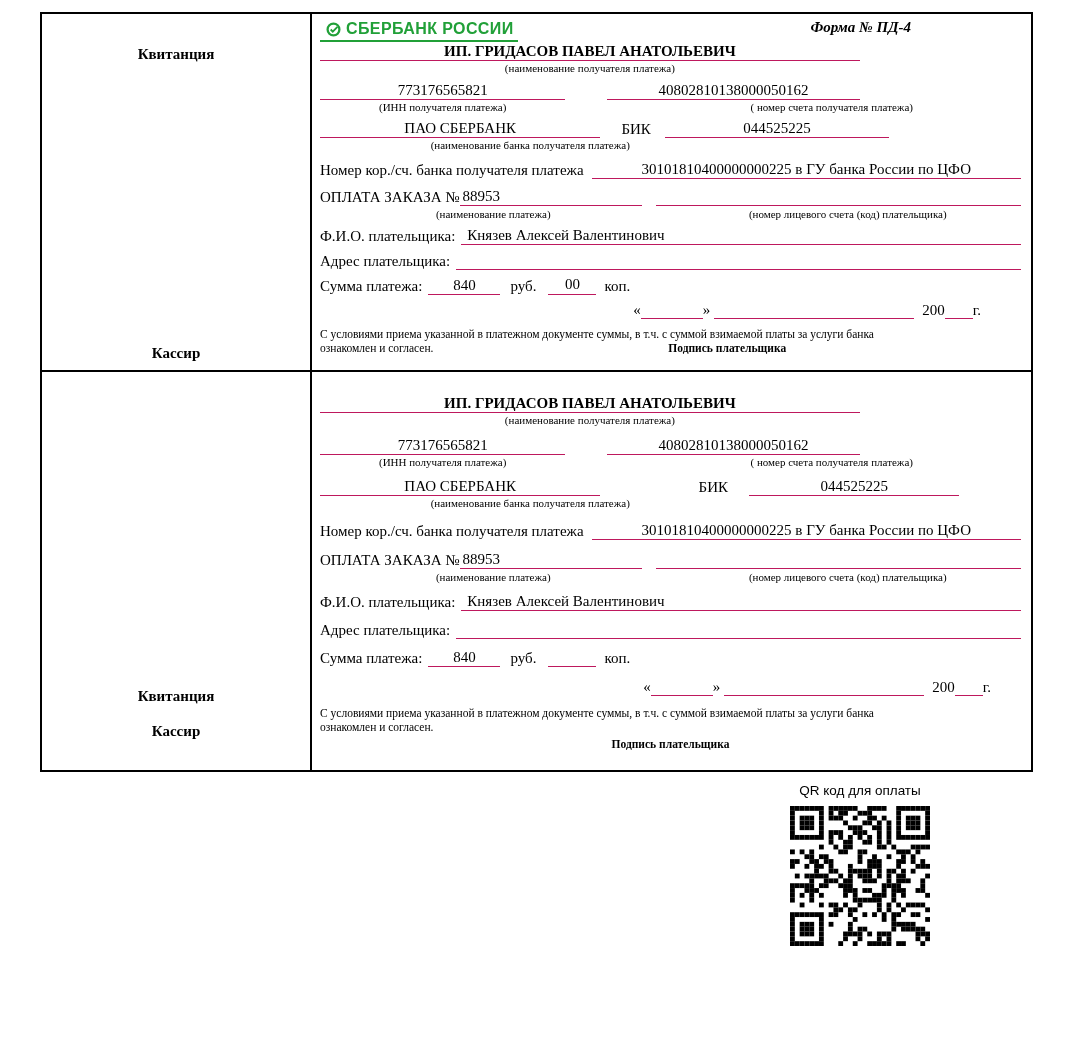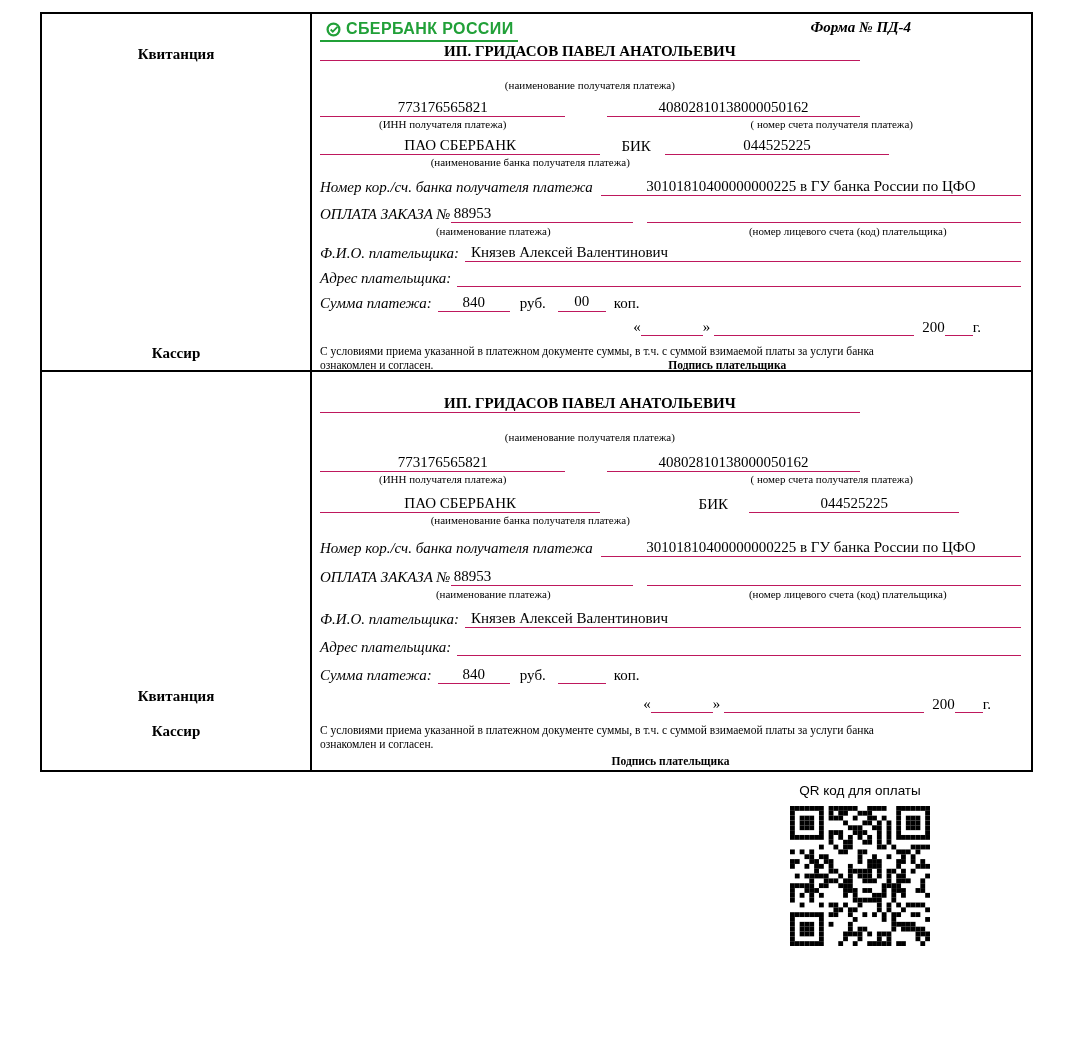--- a/index.html
+++ b/index.html
@@ -15,30 +15,30 @@
   .sec-notice { height: 358px; border-bottom: 2px solid #000; }
   .sec-receipt { height: 398px; }
   .cl { width: 270px; border-right: 2px solid #000; display: flex; flex-direction: column; align-items: center; font-weight: bold; }
   .cl-notice { justify-content: space-between; padding: 32px 0 8px; }
   .cl-receipt { justify-content: flex-end; padding-bottom: 30px; gap: 18px; }
   .cr { flex: 1; padding: 5px 10px 3px 8px; display: flex; flex-direction: column; min-width: 0; overflow: hidden; }
 
   .u { border-bottom: 1px solid #be185d; }
   .center { text-align: center; }
   .lbl { font-size: 11px; line-height: 1.15; }
-  .nowrap { white-space: nowrap; font-style: italic; }
+  .nowrap { white-space: nowrap; }
 
   .head { display: flex; justify-content: space-between; align-items: flex-start; height: 22px; }
   .logo { display: flex; align-items: center; gap: 5px; padding: 1px 4px 2px 6px; border-bottom: 2px solid #21a038; }
   .logo-icon svg { display: block; }
   .logo-text { color: #21a038; font-family: "Liberation Sans", sans-serif; font-weight: bold; font-size: 16px; letter-spacing: .4px; }
   .form-no { font-style: italic; font-weight: bold; margin-right: 110px; }
 
   .payee { width: 77%; text-align: center; font-weight: bold; margin-top: 2px; }
-  .payee-lbl { text-align: center; width: 77%; margin-top: 18px; }
+  .payee-lbl { text-align: center; width: 77%; margin-top: 1px; }
 
   .numrow { display: flex; margin-top: 7px; }
   .innu { width: 35%; }
   .accu { width: 36%; margin-left: 6%; text-align: center; }
   .lblrow1 { display: flex; margin-top: 1px; }
   .lbl-inn { width: 35%; text-align: center; }
   .lbl-acc { width: 50%; margin-left: 13%; text-align: center; }
 
   .bankrow { display: flex; align-items: flex-end; margin-top: 7px; }
   .bank-name { width: 40%; }

